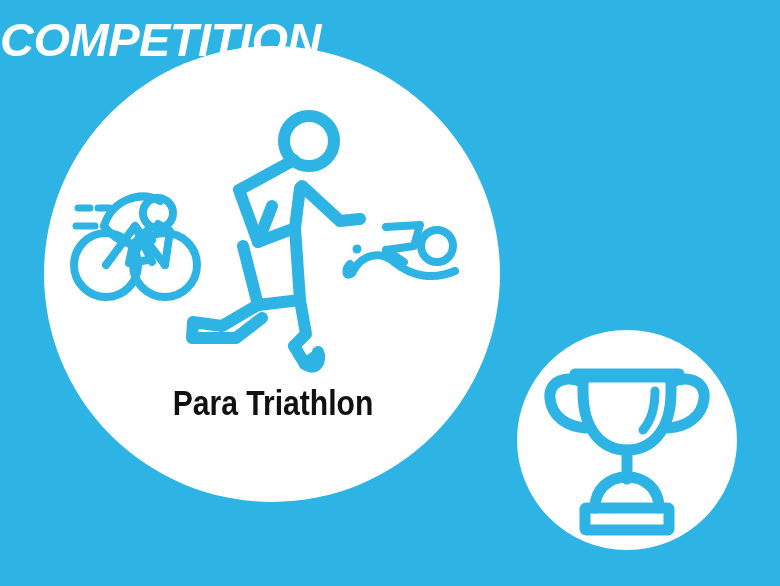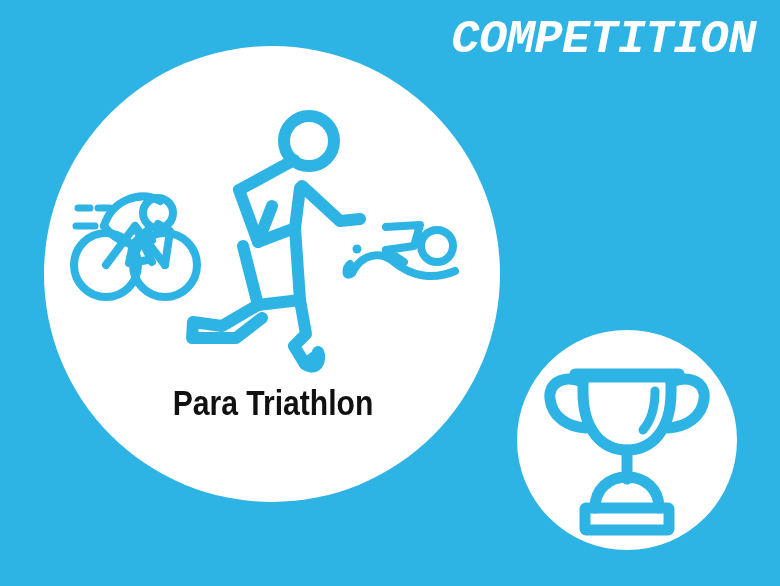--- a/index.html
+++ b/index.html
@@ -18,23 +18,23 @@
   #poster-bg {
     position: absolute;
     inset: 0;
     background: #2eb4e4;
   }
   #title {
     position: absolute;
     left: 0;
     top: 16px;
     width: 756px;
-    text-align: right;
+    text-align: left;
     color: #ffffff;
-    font-family: Liberation Mono, monospace;
+    font-family: Liberation Sans, sans-serif;
     font-weight: bold;
     font-style: italic;
     font-size: 47px;
     letter-spacing: -0.5px;
     line-height: 1;
     white-space: nowrap;
   }
   .svg-layer {
     position: absolute;
     left: 0;

